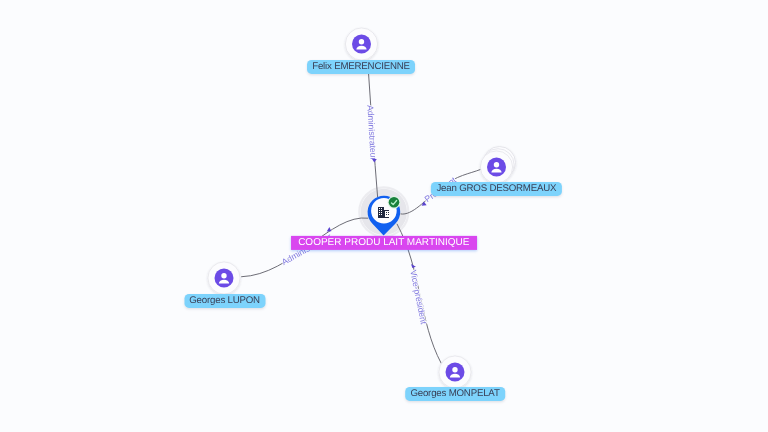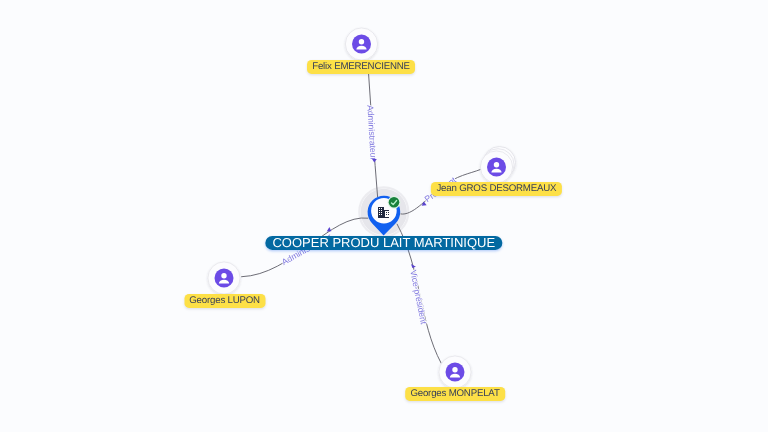--- a/index.html
+++ b/index.html
@@ -5,27 +5,27 @@
   html,body{margin:0;padding:0;}
   body{width:768px;height:432px;background:#fbfcfe;overflow:hidden;
        font-family:"Liberation Sans",sans-serif;
        -webkit-font-smoothing:antialiased;text-rendering:geometricPrecision;}
   #stage{position:relative;width:768px;height:432px;background:#fbfcfe;}
   svg.graph{position:absolute;left:0;top:0;width:768px;height:432px;display:block;}
   .edge-path{fill:none;stroke:#65656f;stroke-width:0.95;}
   .edge-label{font-family:"Liberation Sans",sans-serif;font-size:8.6px;fill:#8179df;
      paint-order:stroke fill;stroke:#fbfcfe;stroke-width:1.9px;stroke-linejoin:round;}
   .node-label{position:absolute;transform:translate(-50%,-50%);
-     background:#fde047;border-radius:4.5px;padding:0 5.2px;white-space:nowrap;
+     background:#7dd3fc;border-radius:4.5px;padding:0 5.2px;white-space:nowrap;
      height:14.2px;line-height:14.6px;
      font-size:9.7px;letter-spacing:-0.2px;color:#3a4158;box-shadow:0 1.3px 2.6px rgba(60,64,90,.14);}
   .co-label{position:absolute;transform:translate(-50%,-50%);
-     background:#0369a1;border-radius:7px;padding:0 7.3px;white-space:nowrap;
+     background:#d946ef;border-radius:0;padding:0 7.3px;white-space:nowrap;
      height:14.2px;line-height:14.6px;
-     font-size:13px;color:#ffffff;box-shadow:0 1.3px 2.6px rgba(17,96,240,.3);}
+     font-size:10px;color:#ffffff;box-shadow:0 1.3px 2.6px rgba(17,96,240,.3);}
 </style>
 </head>
 <body>
 
 <div id="stage">
 <svg class="graph" viewBox="0 0 768 432">
   <defs>
     <filter id="softshadow" x="-60%" y="-60%" width="220%" height="220%">
       <feDropShadow dx="0" dy="1" stdDeviation="1.3" flood-color="#3c405a" flood-opacity="0.16"></feDropShadow>
     </filter>

